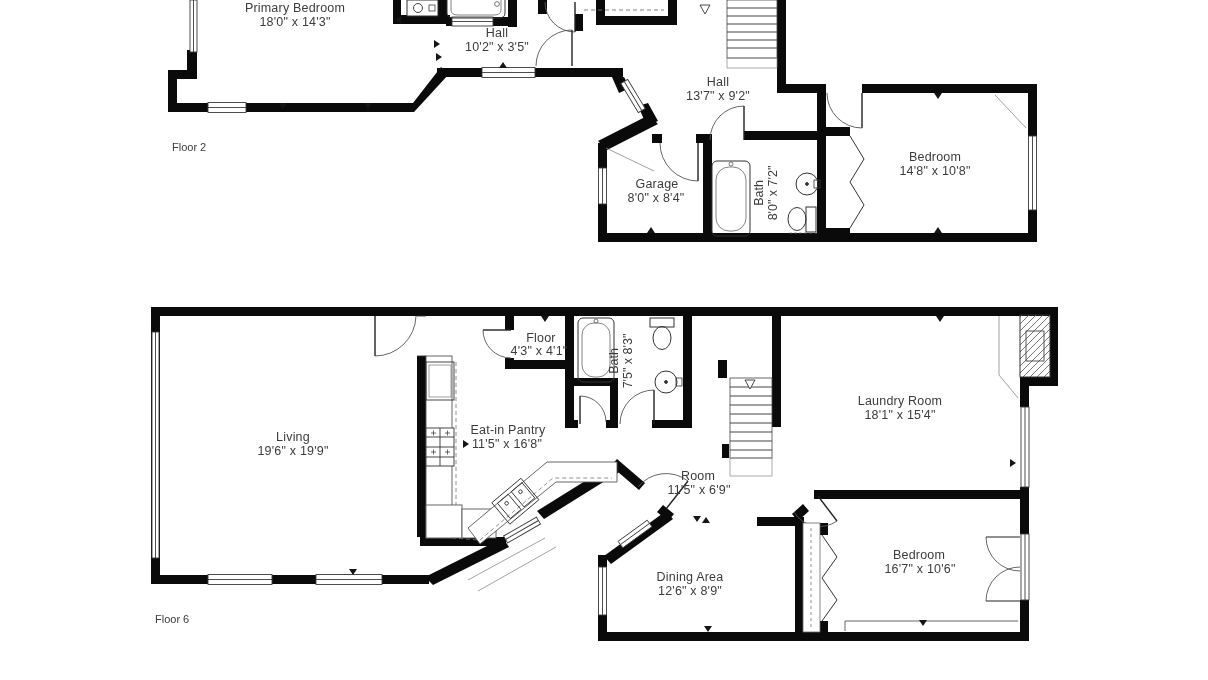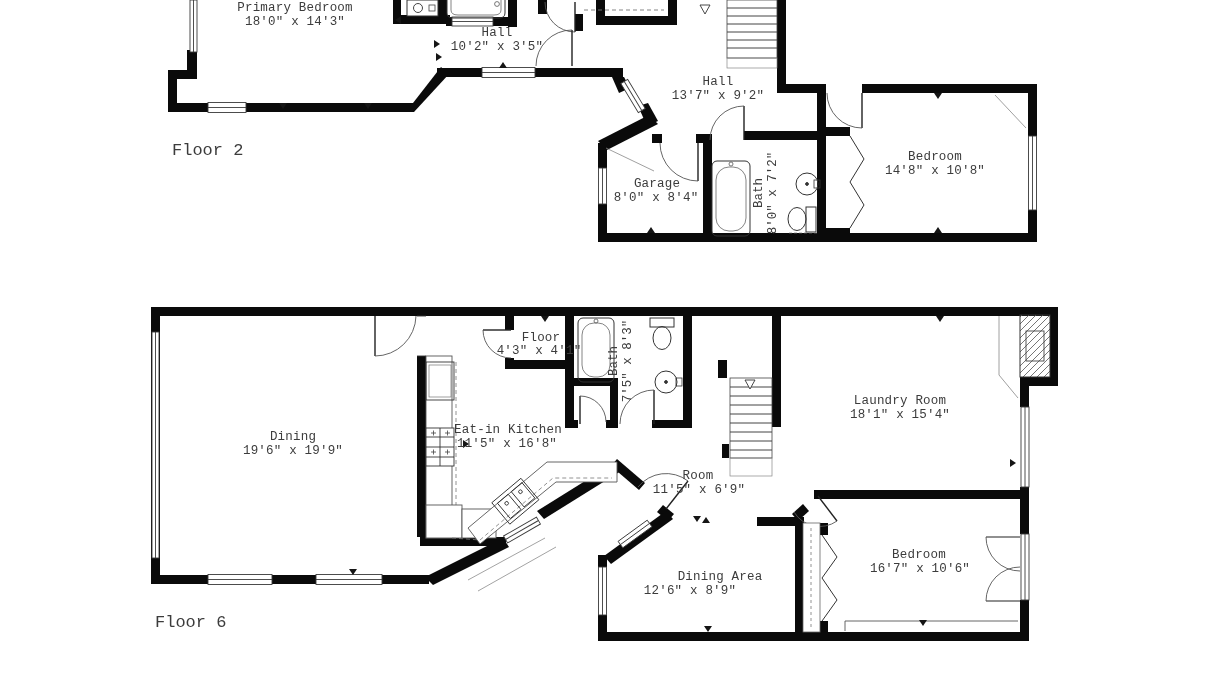--- a/index.html
+++ b/index.html
@@ -1,21 +1,21 @@
 <!DOCTYPE html>
 <html><head>
 <meta charset="utf-8">
 <style>
   html,body{margin:0;padding:0;background:#ffffff;}
   .plan-canvas{position:relative;width:1208px;height:680px;background:#ffffff;overflow:hidden;
-               font-family:Liberation Mono, monospace;}
+               font-family:Liberation Sans, sans-serif;}
   .plan-canvas svg{position:absolute;left:0;top:0;}
   .lbl{position:absolute;transform:translate(-50%,-50%);white-space:nowrap;
        font-size:12.5px;color:#3c3c3c;letter-spacing:.2px;line-height:13px;}
-  .lbl-left{position:absolute;white-space:nowrap;font-size:17px;color:#3c3c3c;}
+  .lbl-left{position:absolute;white-space:nowrap;font-size:11px;color:#3c3c3c;}
   .lbl-rot{position:absolute;transform:translate(-50%,-50%) rotate(-90deg);
            white-space:nowrap;font-size:12.5px;color:#3c3c3c;text-align:center;line-height:14px;}
   .lbl-rot div{white-space:nowrap;}
 </style>
 </head>
 <body>
 
 <div class="plan-canvas">
 
 <svg width="1208" height="680" viewBox="0 0 1208 680">
@@ -401,33 +401,33 @@
 <div class="lbl" style="left:657px;top:184px">Garage</div>
 <div class="lbl" style="left:656px;top:198px">8'0" x 8'4"</div>
 <div class="lbl-rot" style="left:766px;top:193px">
   <div>Bath</div>
   <div>8'0" x 7'2"</div>
 </div>
 <div class="lbl" style="left:935px;top:157px">Bedroom</div>
 <div class="lbl" style="left:935px;top:171px">14'8" x 10'8"</div>
 <div class="lbl-left" style="left:172px;top:141px">Floor 2</div>
 
-<div class="lbl" style="left:293px;top:437px">Dining</div>
+<div class="lbl" style="left:293px;top:437px">Living</div>
 <div class="lbl" style="left:293px;top:451px">19'6" x 19'9"</div>
 <div class="lbl" style="left:541px;top:338px">Floor</div>
 <div class="lbl" style="left:539px;top:351px">4'3" x 4'1"</div>
-<div class="lbl" style="left:508px;top:430px">Eat-in Kitchen</div>
+<div class="lbl" style="left:508px;top:430px">Eat-in Pantry</div>
 <div class="lbl" style="left:507px;top:444px">11'5" x 16'8"</div>
 <div class="lbl-rot" style="left:621px;top:361px">
   <div>Bath</div>
   <div>7'5" x 8'3"</div>
 </div>
 <div class="lbl" style="left:900px;top:401px">Laundry Room</div>
 <div class="lbl" style="left:900px;top:415px">18'1" x 15'4"</div>
 <div class="lbl" style="left:698px;top:476px">Room</div>
 <div class="lbl" style="left:699px;top:490px">11'5" x 6'9"</div>
-<div class="lbl" style="left:720px;top:577px">Dining Area</div>
+<div class="lbl" style="left:690px;top:577px">Dining Area</div>
 <div class="lbl" style="left:690px;top:591px">12'6" x 8'9"</div>
 <div class="lbl" style="left:919px;top:555px">Bedroom</div>
 <div class="lbl" style="left:920px;top:569px">16'7" x 10'6"</div>
 <div class="lbl-left" style="left:155px;top:613px">Floor 6</div>
 
 </div>
 
 </body></html>

